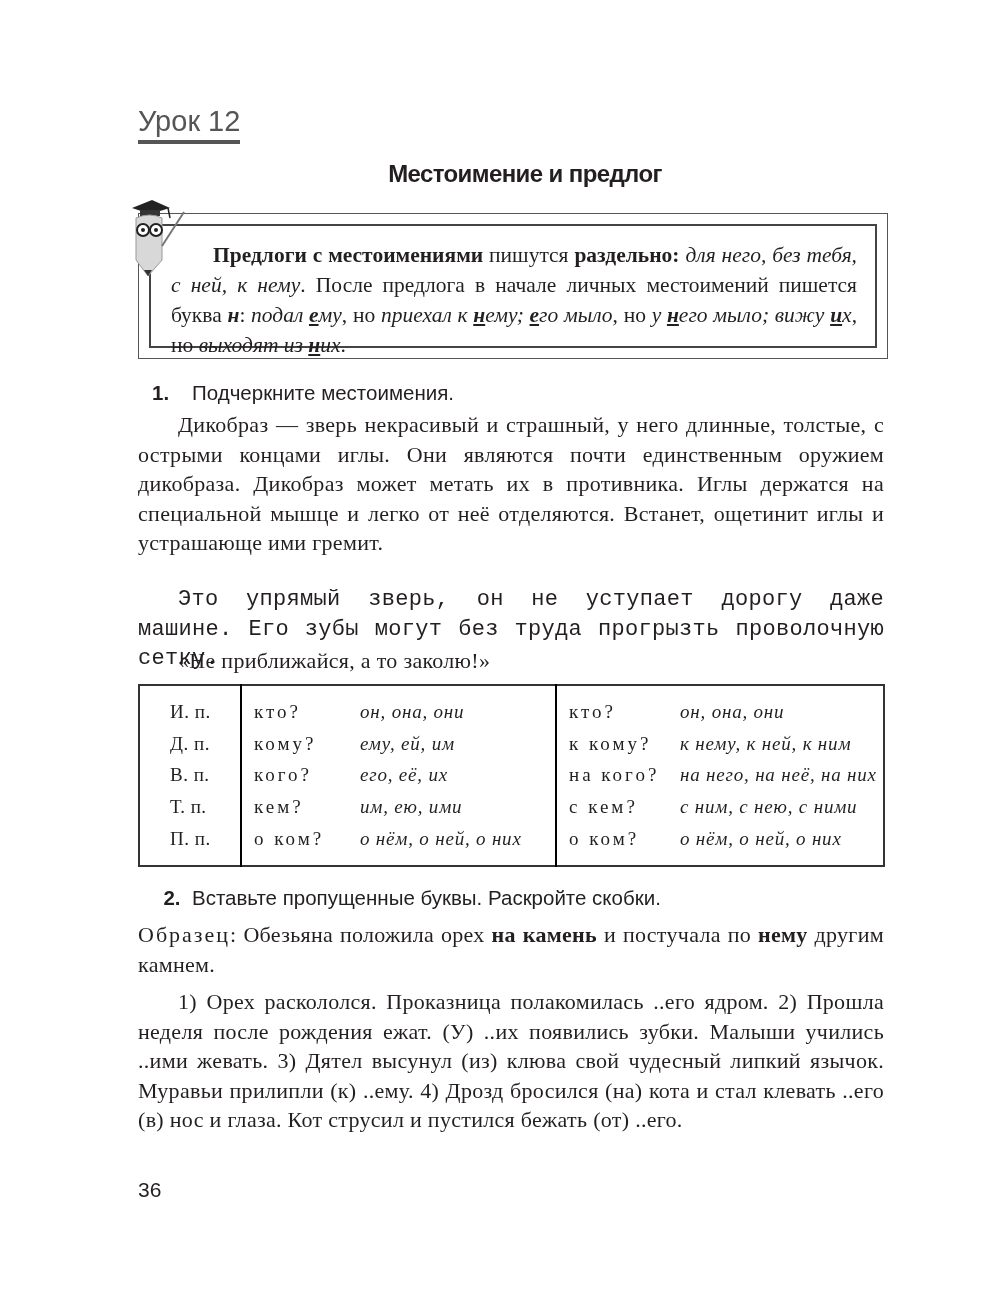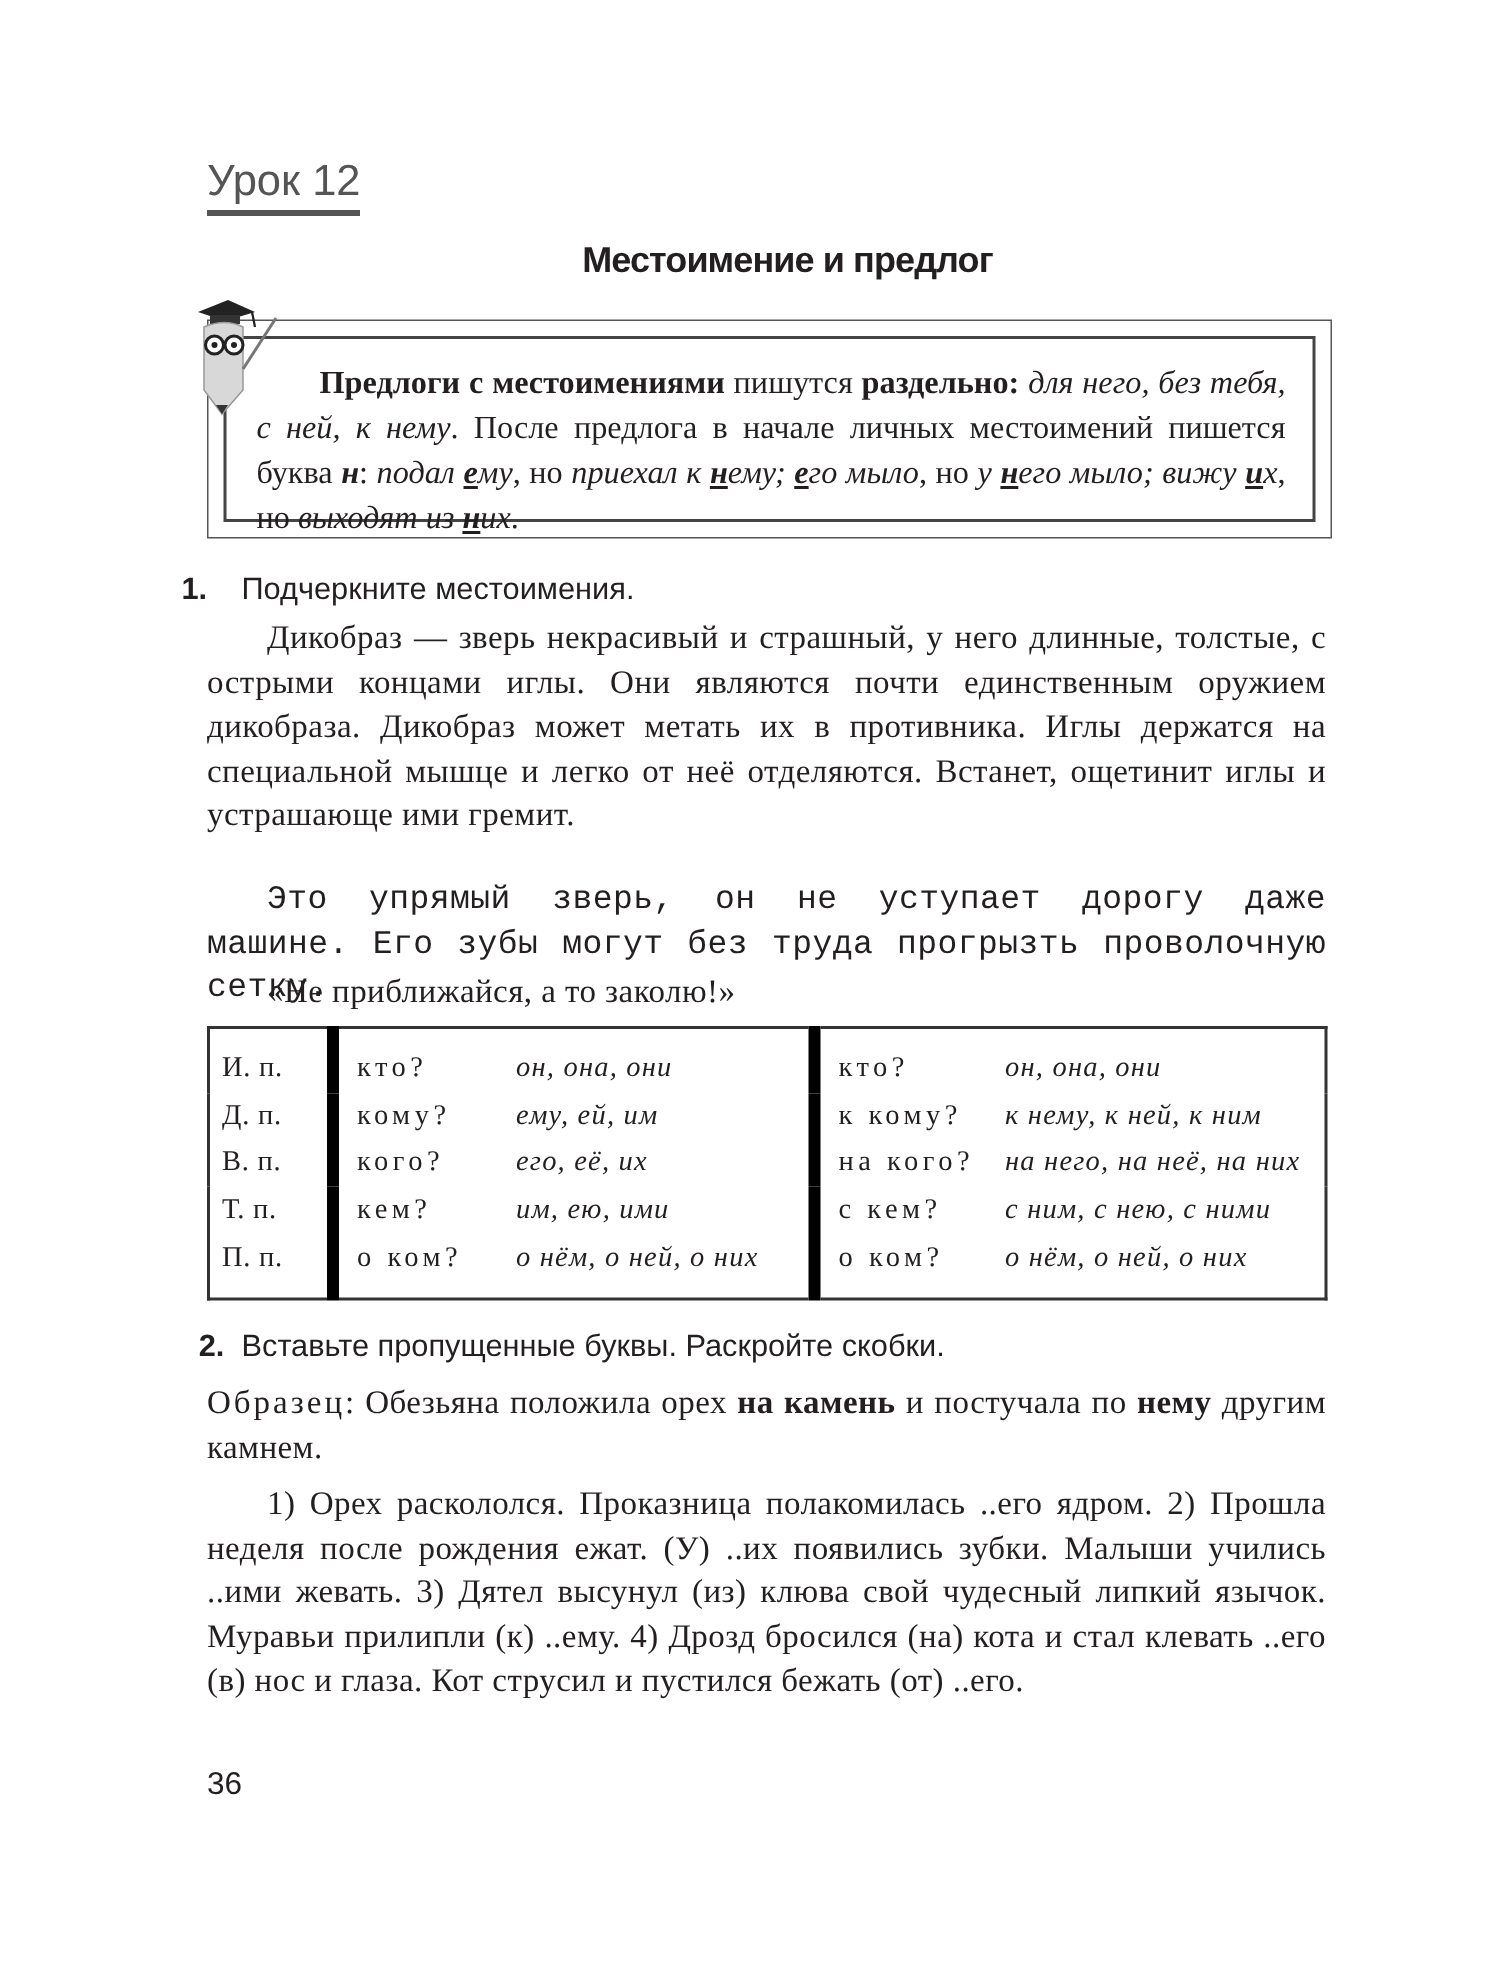--- a/index.html
+++ b/index.html
@@ -27,43 +27,43 @@
       text-align: justify; text-align-last: left;
     }
     .rule-inner .indent { display: inline-block; width: 42px; }
     .rule-inner b { font-weight: bold; }
     .rule-inner i { font-style: italic; }
     .ul { text-decoration: underline; font-weight: bold; }
 
     .mascot { position: absolute; left: 126px; top: 198px; width: 62px; height: 80px; }
 
     .task-head {
-      position: absolute; left: 121px; font-family: "Liberation Sans", sans-serif; font-size: 20.5px; color: #231f20;
+      position: absolute; left: 152px; font-family: "Liberation Sans", sans-serif; font-size: 20.5px; color: #231f20;
     }
     .task-head .num { font-weight: bold; display: inline-block; width: 40px; }
 
     .para {
       position: absolute; left: 138px; width: 746px;
       font-family: "Liberation Serif", serif; font-size: 22px; line-height: 29.5px;
       text-align: justify; text-align-last: left; letter-spacing: 0.3px;
     }
     .para .indent { display: inline-block; width: 40px; }
 
     table.cases {
       position: absolute; left: 138px; top: 684px; width: 747px; height: 183px;
       border-collapse: collapse; border: 2px solid #333;
       font-family: "Liberation Serif", serif; font-size: 19px;
     }
     table.cases td { padding: 0 0 0 6px; height: 27px; vertical-align: middle; white-space: nowrap; }
-    table.cases td.case { width: 70px; padding-left: 8px; letter-spacing: 0.5px; }
+    table.cases td.case { width: 70px; padding-left: 30px; letter-spacing: 0.5px; }
     table.cases td.q { width: 100px; padding-left: 12px; letter-spacing: 3px; }
     table.cases td.a { font-style: italic; width: 195px; letter-spacing: 0.8px; }
     table.cases td.q2 { width: 105px; padding-left: 12px; letter-spacing: 3px; }
     table.cases td.a2 { font-style: italic; letter-spacing: 0.8px; }
-    table.cases td.sep { border-left: 8px solid #000000; }
+    table.cases td.sep { border-left: 2px solid #000000; }
     table.cases tr:first-child td { padding-top: 10px; }
     table.cases tr:last-child td { padding-bottom: 10px; }
 
     .page-num { position: absolute; left: 138px; top: 1178px; font-family: "Liberation Sans", sans-serif; font-size: 21px; }
   </style>
 </head>
 <body>
 
 <div class="lesson-title">Урок 12</div>
 <div class="topic-title">Местоимение и предлог</div>

